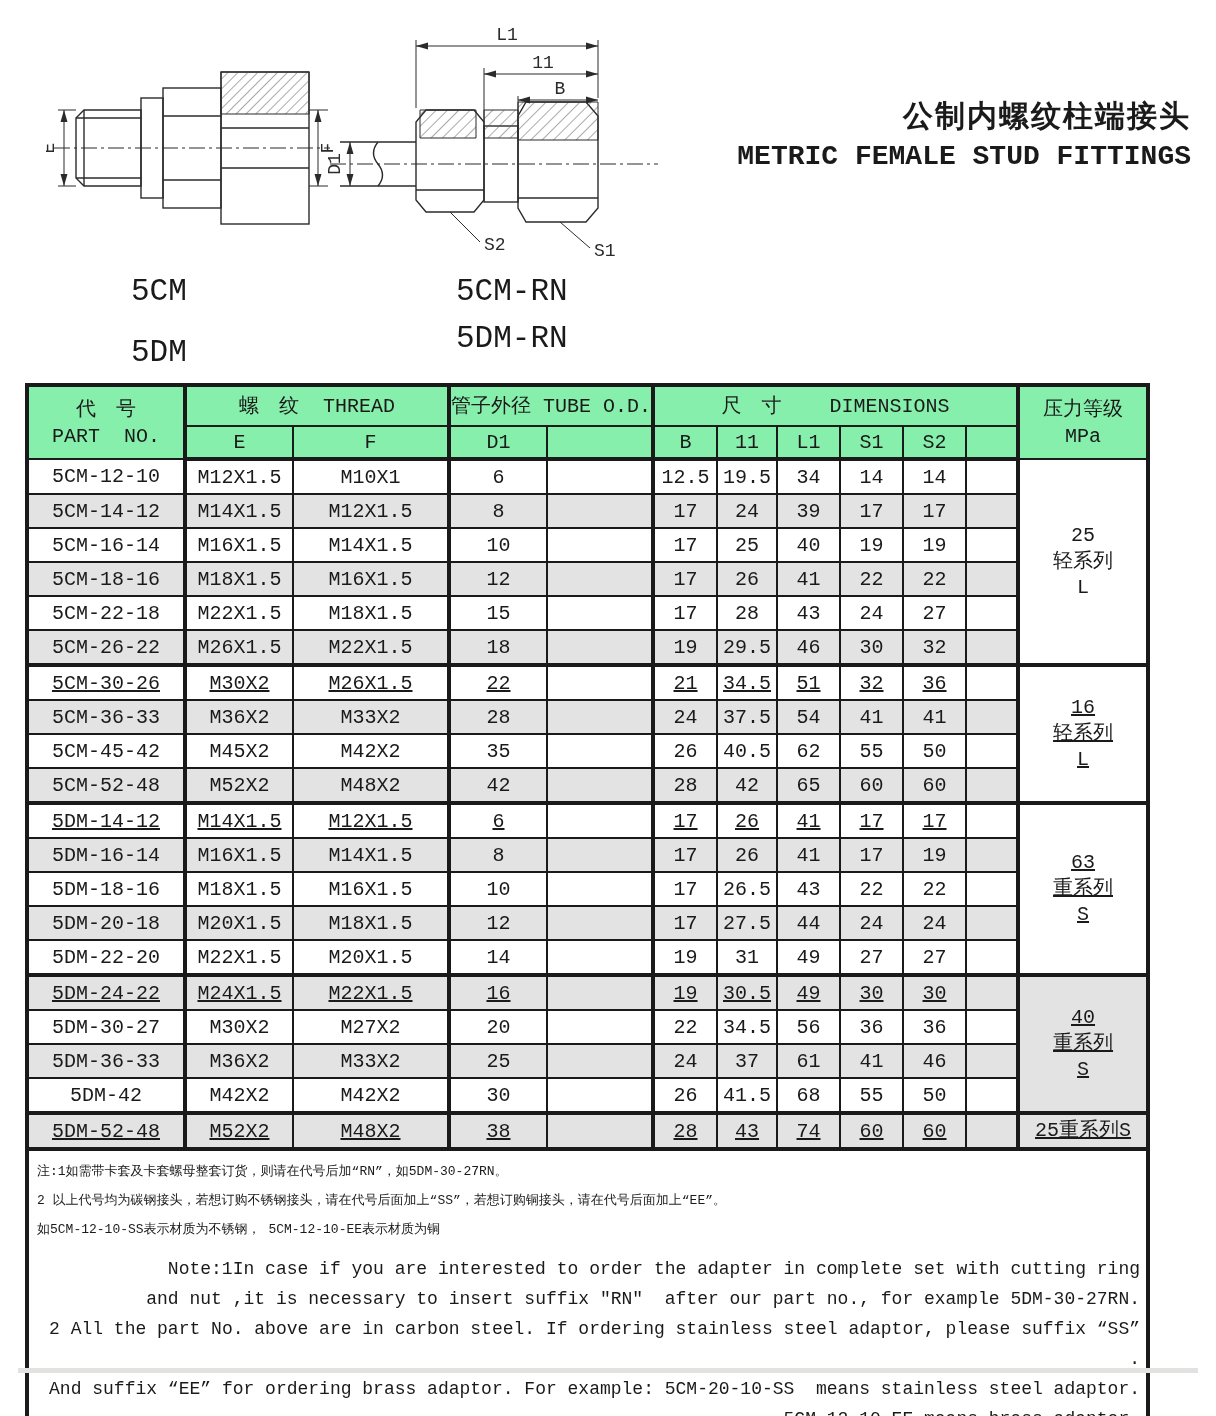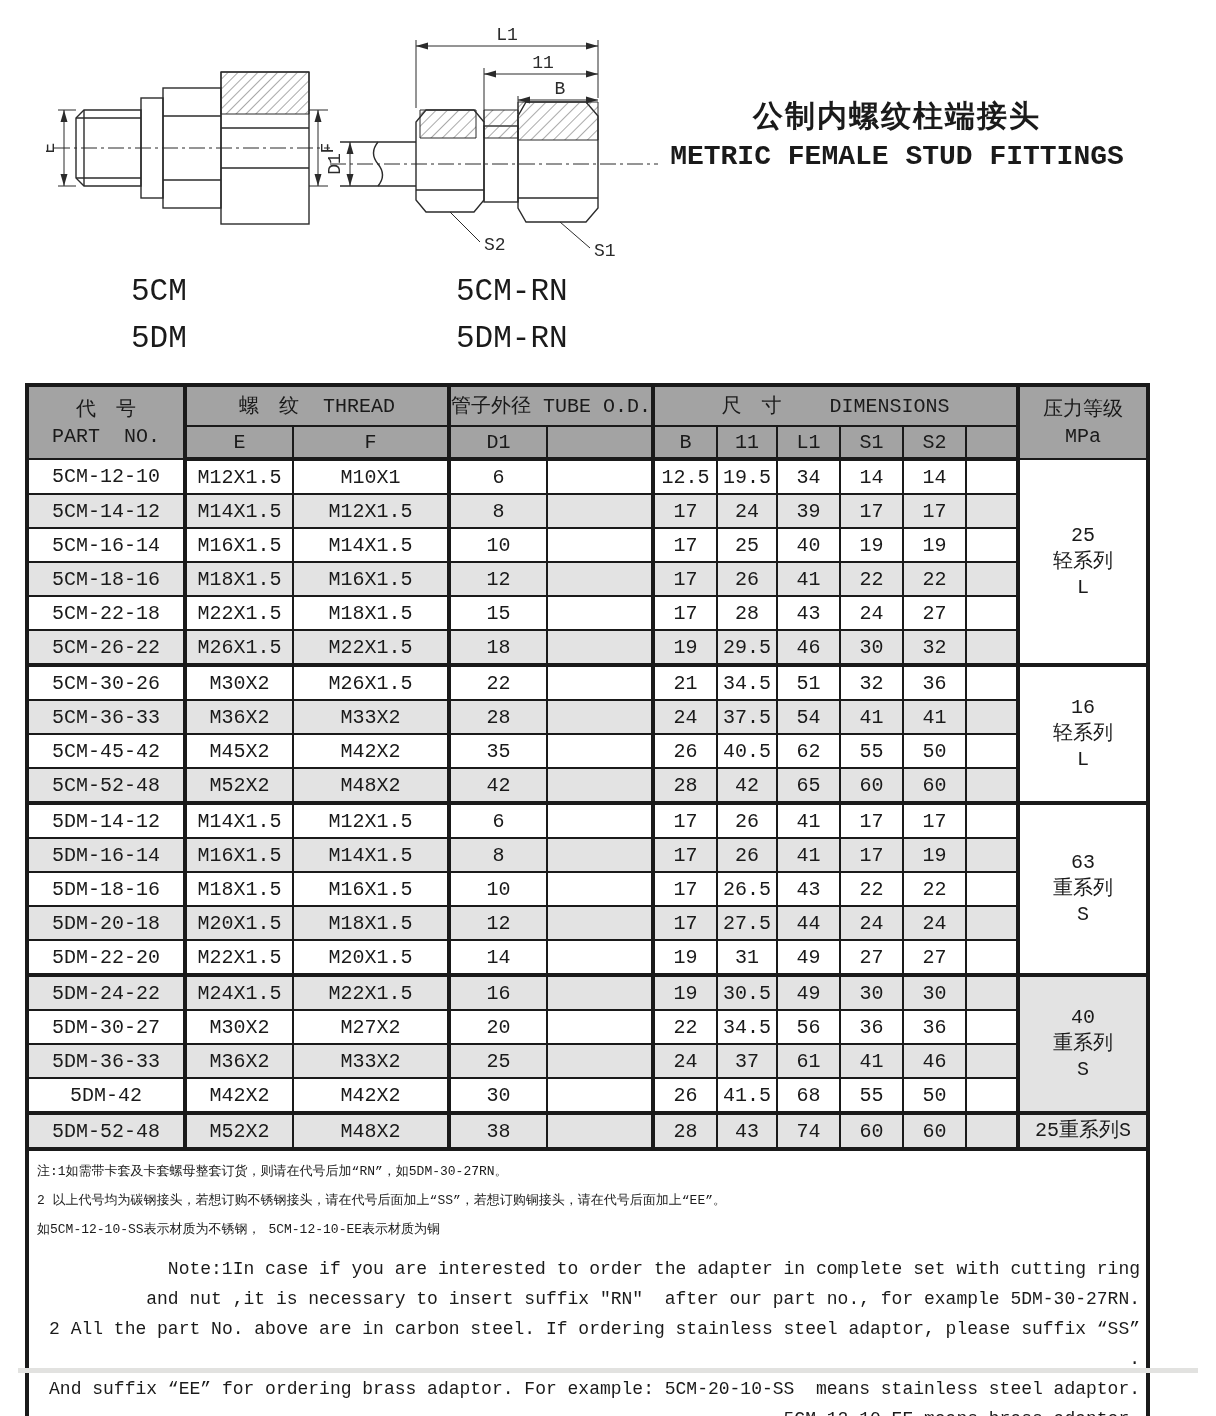--- a/index.html
+++ b/index.html
@@ -9,44 +9,44 @@
   
   .diag{position:absolute;}
   #diag-left{left:46px;top:36px;}
   #diag-right{left:328px;top:14px;}
   svg .ln{stroke:#2b2b2b;stroke-width:1.4;fill:none;}
   svg .cl{stroke:#2b2b2b;stroke-width:1;fill:none;stroke-dasharray:16 4 3 4;}
   svg .dim{stroke:#2b2b2b;stroke-width:1;fill:none;}
   svg text{fill:#2b2b2b;font-size:18px;font-family:"Liberation Mono","DejaVu Sans Mono",monospace;}
 
   
-  .title-block{position:absolute;left:627px;top:96px;width:540px;text-align:center;}
+  .title-block{position:absolute;left:651px;top:96px;width:540px;text-align:right;}
   .title-cn{font-size:30px;font-weight:bold;letter-spacing:2px;}
   .title-en{font-size:28px;font-weight:bold;margin-top:4px;white-space:nowrap;}
 
   
   .code{position:absolute;font-size:31px;font-weight:normal;white-space:nowrap;text-align:right;}
   #code-5cm{left:131px;top:274px;}
-  #code-5dm{left:131px;top:321px;}
+  #code-5dm{left:131px;top:335px;}
   #code-5cmrn{left:456px;top:274px;}
   #code-5dmrn{left:456px;top:321px;}
 
   
   table#spec{position:absolute;left:25px;top:383px;border-collapse:collapse;table-layout:fixed;
              border:4px solid #1a1a1a;}
   #spec th,#spec td{border:2px solid #1a1a1a;text-align:center;vertical-align:middle;
              padding:0;font-size:20px;overflow:hidden;}
-  #spec thead th{background:#a3a3a3;font-weight:normal;}
+  #spec thead th{background:#86efac;font-weight:normal;}
   #spec thead tr.h1 th{height:38px;}
   #spec thead tr.h2 th{height:30px;border-bottom-width:4px;}
   #spec td{height:32px;background:#fff;}
   #spec tr.alt td{background:#e3e3e3;}
   #spec td.grp{background:#fff;border-left-width:4px;font-size:20px;line-height:26px;}
   #spec .bL{border-left-width:4px;}
-  #spec tr.gs td{border-top-width:4px;}
+  #spec tr.gs td{border-top-width:4px;text-decoration:underline;}
   #spec th .two{line-height:27px;white-space:pre;}
   #spec td.notes{background:#fff;border-top-width:4px;text-align:left;height:auto;
                  padding:6px 6px 12px 8px;}
   .note-cn{font-size:13px;font-weight:normal;line-height:29px;white-space:pre-wrap;}
   .note-en{font-size:18px;line-height:30px;white-space:pre-wrap;text-align:right;}
   .en-block{margin-top:10px;}
 
   .bottom-rule{position:absolute;left:18px;top:1368px;width:1180px;height:5px;background:#e2e2e0;}
 </style>
 </head>

